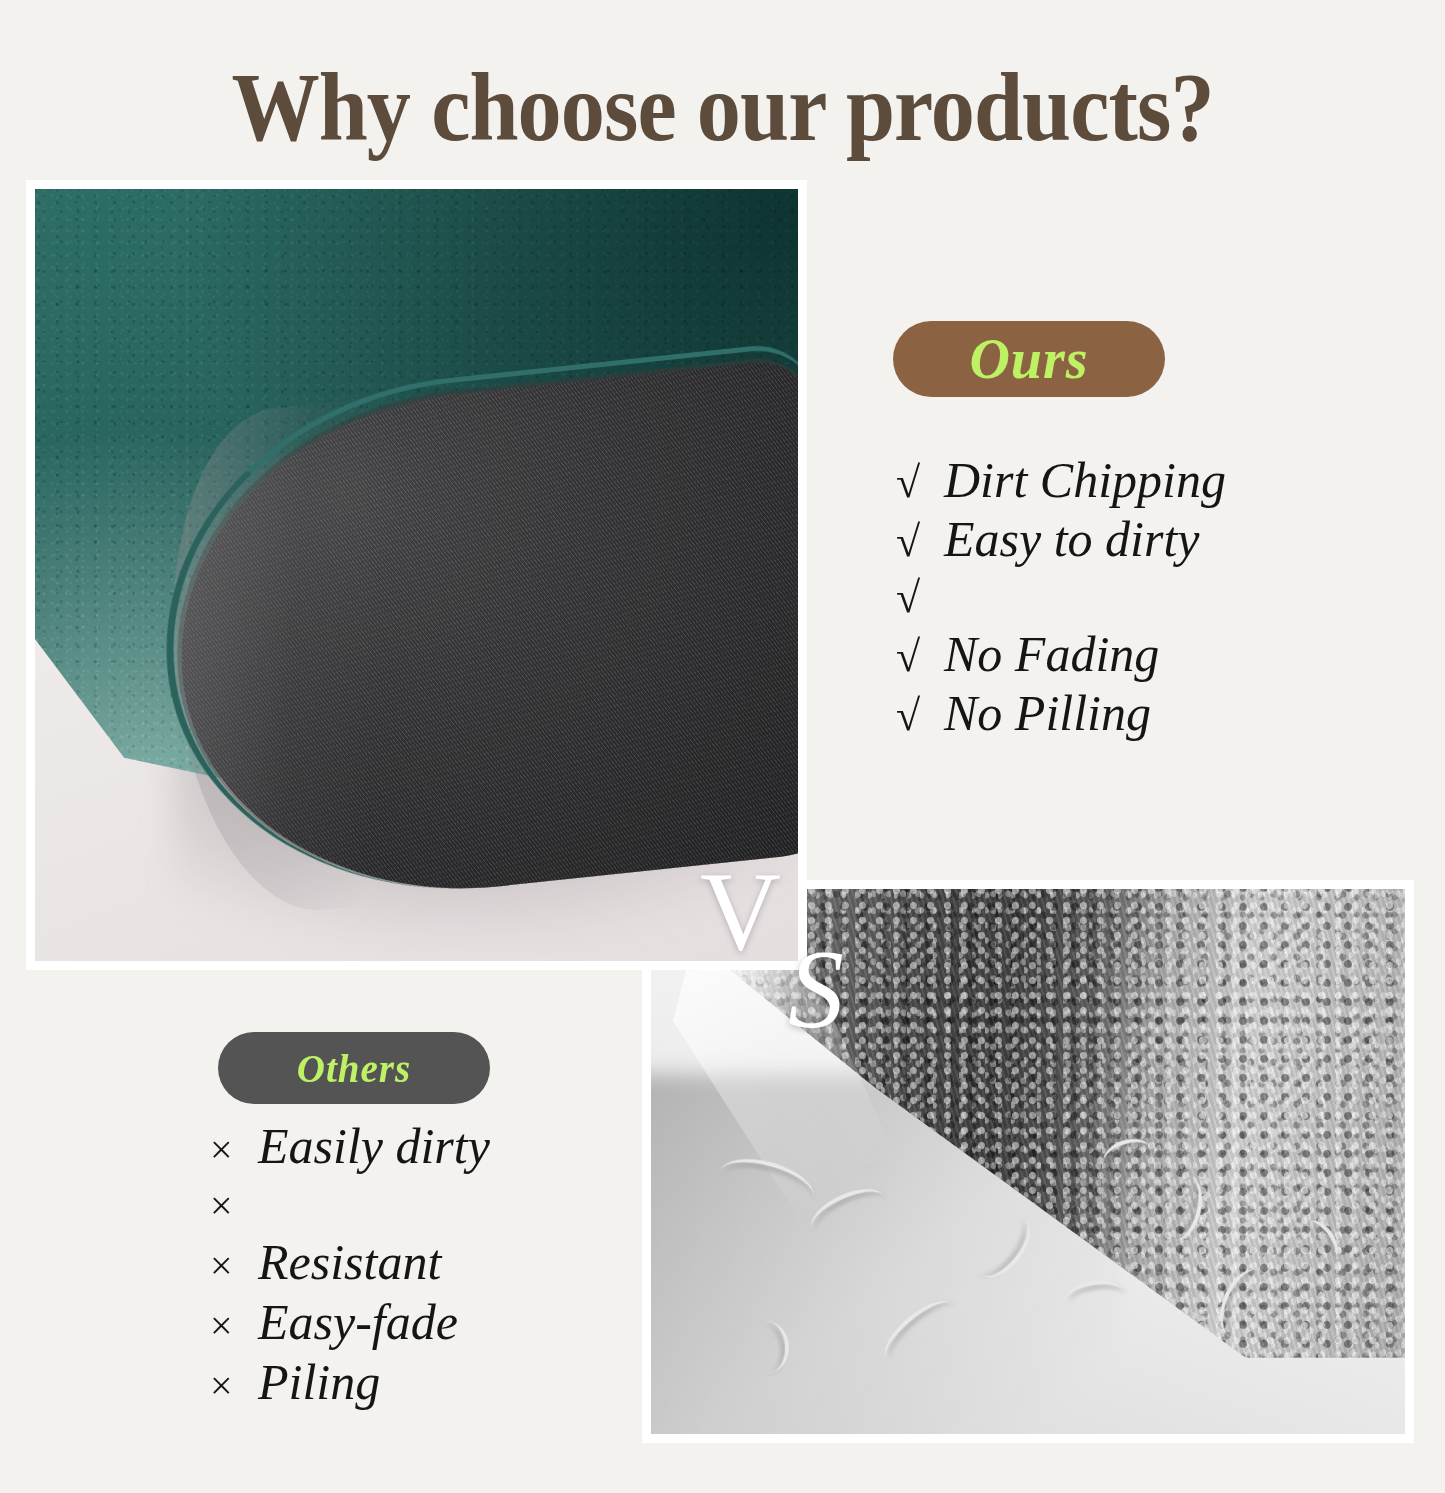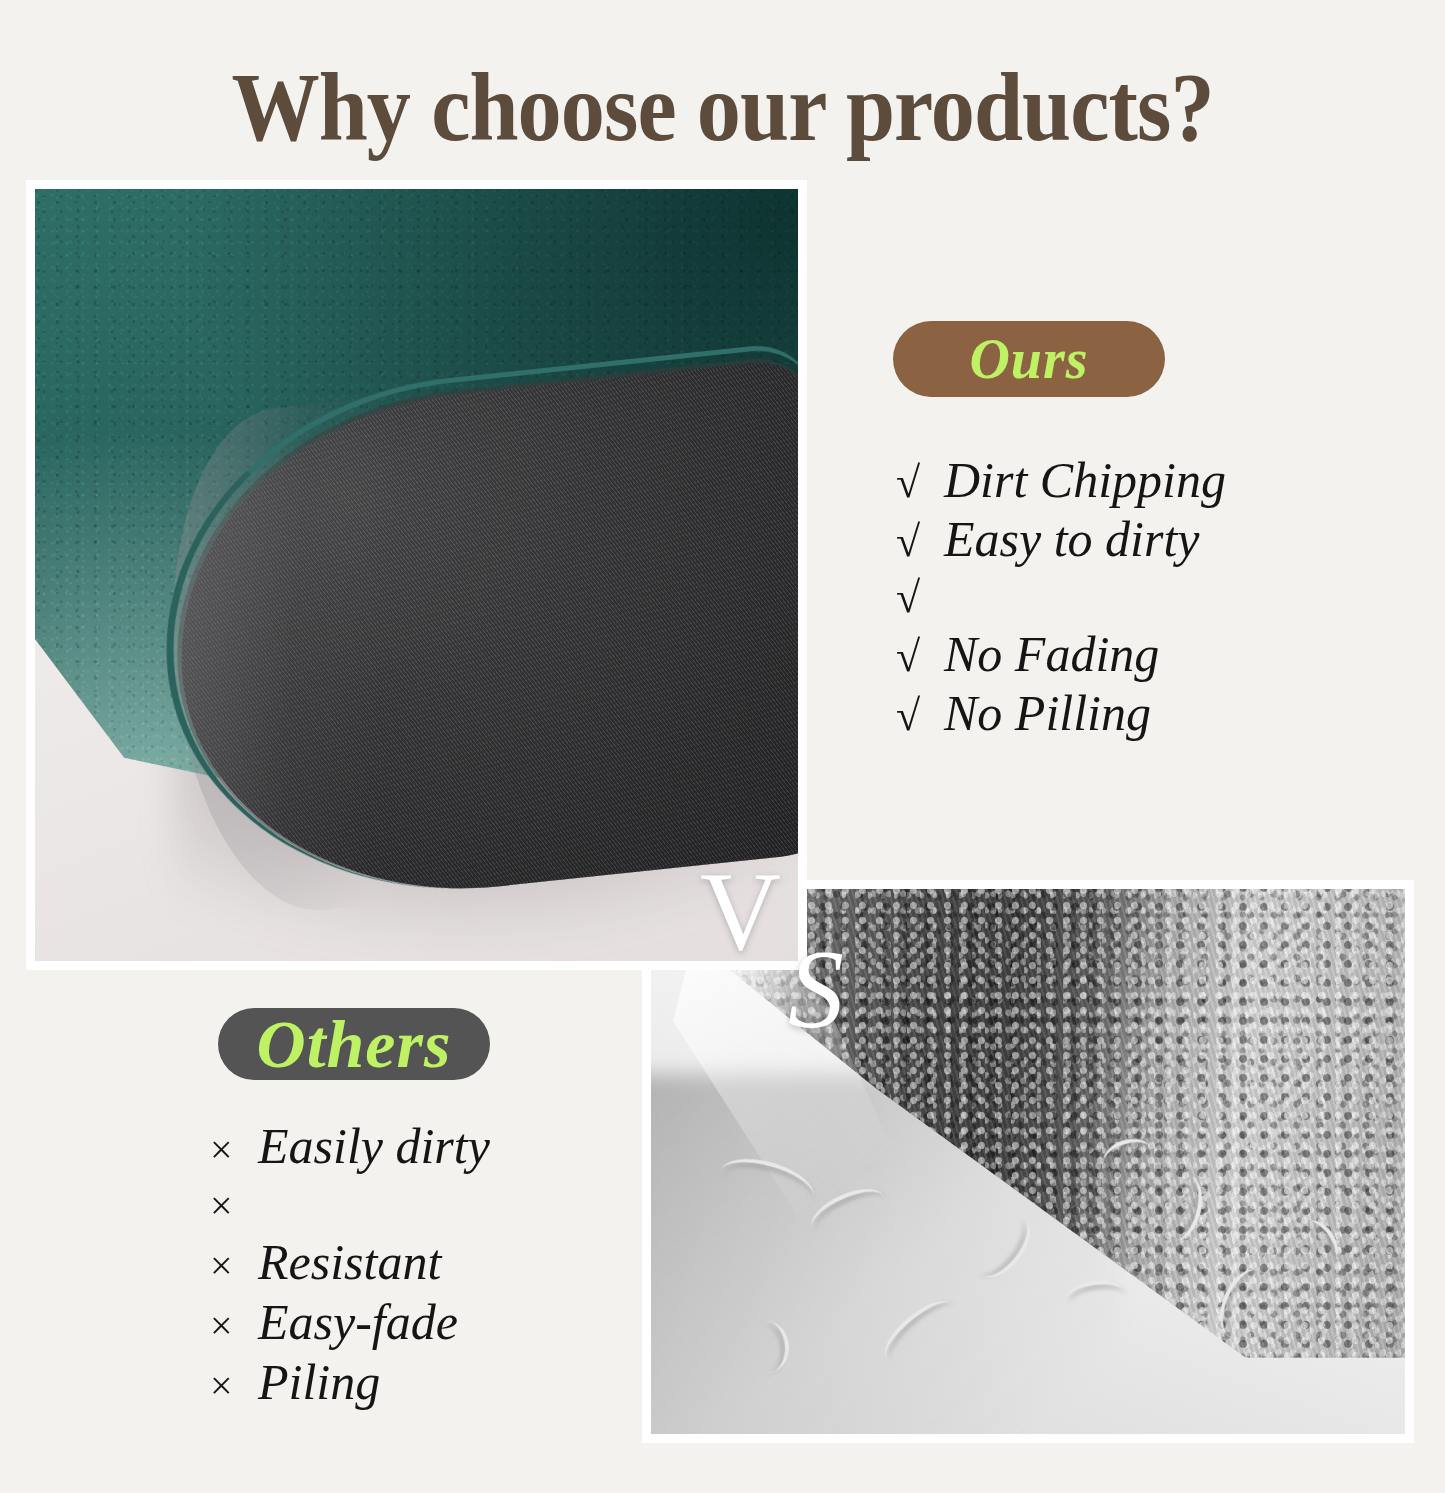--- a/index.html
+++ b/index.html
@@ -232,23 +232,23 @@
     font-weight:700;
     letter-spacing:1px;
   }
   #badge-ours {
     left:893px; top:321px;
     width:272px; height:76px;
     font-size:56px;
     background:#8b6342;
   }
   #badge-others {
-    left:218px; top:1008px;
+    left:218px; top:1032px;
     width:272px; height:72px;
-    font-size:68px;
+    font-size:39px;
     background:#545454;
   }
 
   
   .feature-list { position:absolute; }
   #list-ours   { left:896px; top:452px; }
   #list-others { left:210px; top:1118px; }
 
   .feature-item {
     display:flex;

